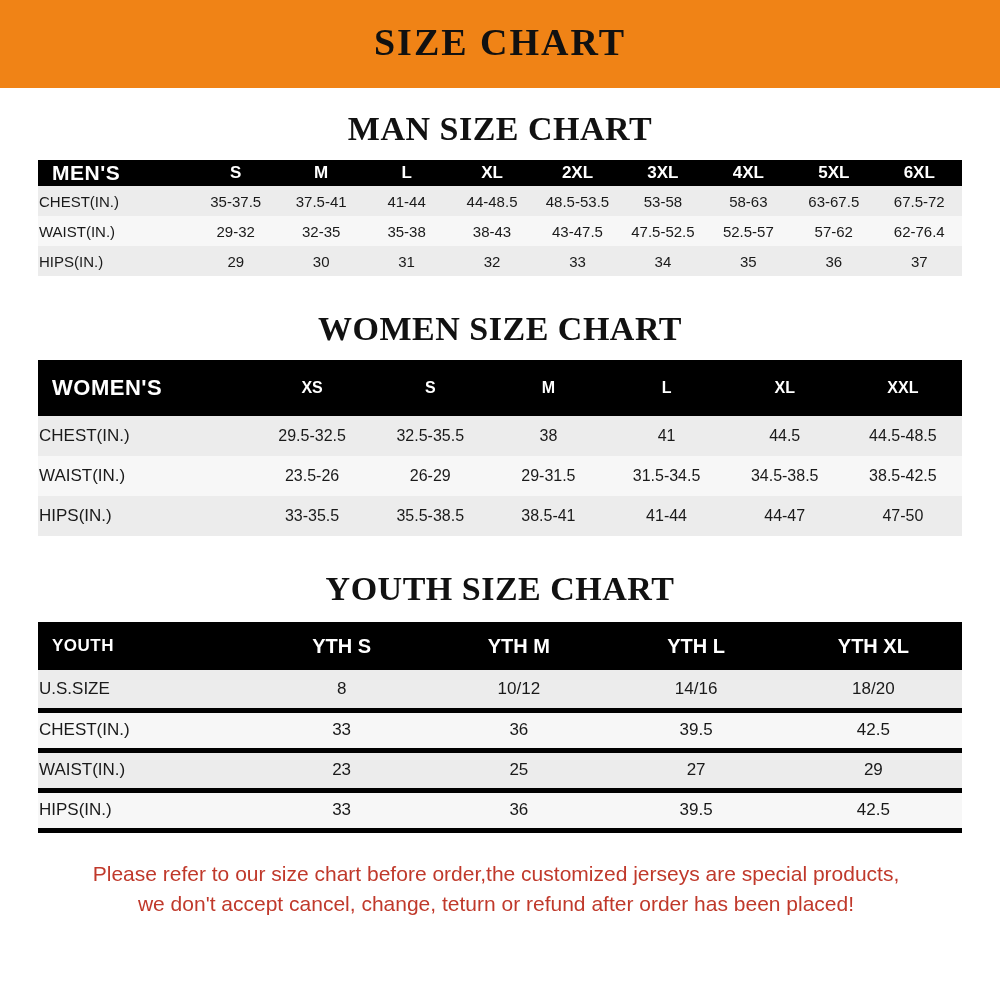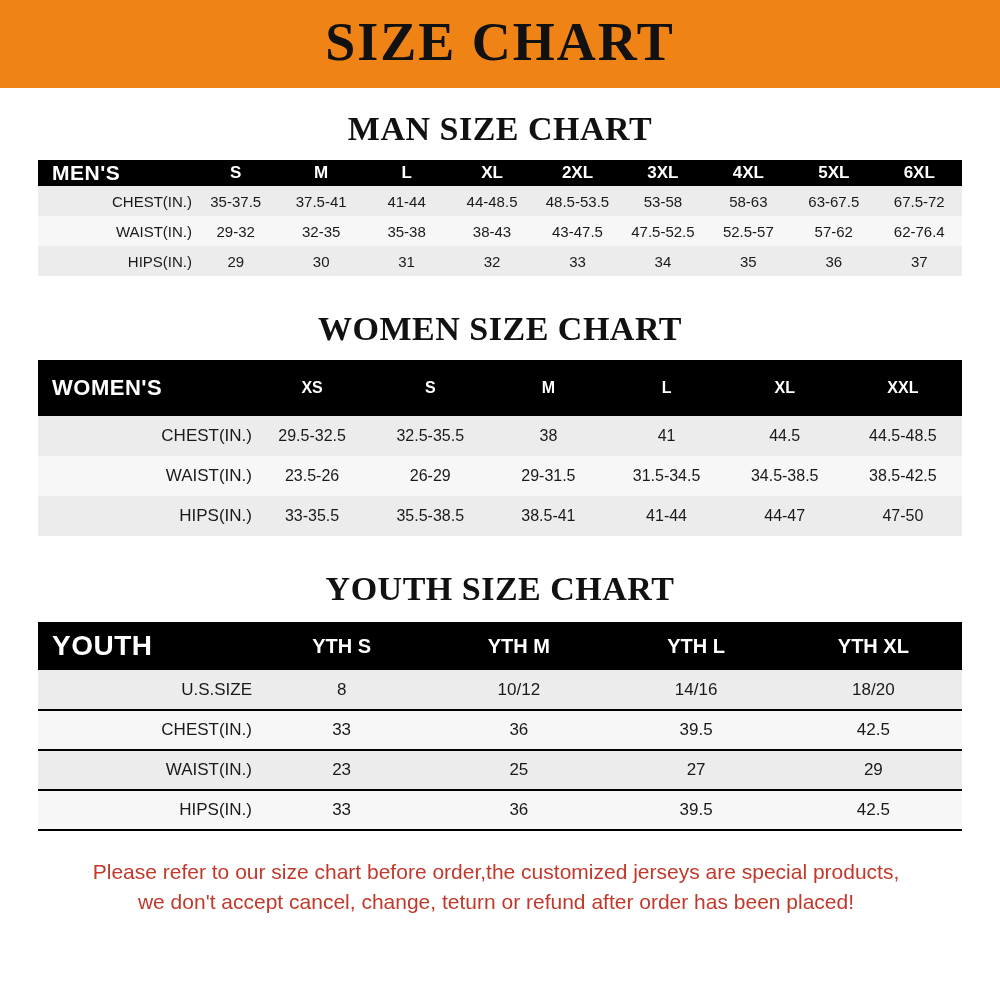--- a/index.html
+++ b/index.html
@@ -19,21 +19,21 @@
     width: 1000px;
     height: 88px;
     background: #F08316;
     display: flex;
     align-items: center;
     justify-content: center;
   }
   .banner-title {
     font-family: "Liberation Serif", serif;
     font-weight: bold;
-    font-size: 54px;
+    font-size: 38px;
     letter-spacing: 2px;
     color: #111111;
     line-height: 1;
     padding-bottom: 4px;
   }
   .section-title {
     text-align: center;
     font-family: "Liberation Serif", serif;
     font-weight: bold;
     font-size: 34px;
@@ -62,21 +62,21 @@
     font-size: 21px;
     letter-spacing: 0.5px;
     font-family: "Liberation Sans", sans-serif;
   }
   tbody td {
     text-align: center;
     font-size: 15px;
     color: #1a1a1a;
   }
   tbody td.rowlab {
-    text-align: right;
+    text-align: left;
     font-size: 15px;
     color: #1a1a1a;
   }
   tbody tr.odd td { background: #ececec; }
   tbody tr.even td { background: #f7f7f7; }
 
   
   #men-table thead th { height: 22px; }
   #men-table tbody td { height: 30px; }
   #men-table col.c0 { width: 155px; }
@@ -84,25 +84,25 @@
   
   #women-table thead th { height: 56px; }
   #women-table thead th.rowlab { font-size: 22px; }
   #women-table thead th { font-size: 16px; }
   #women-table tbody td { height: 40px; font-size: 16px; }
   #women-table tbody td.rowlab { font-size: 17px; }
   #women-table col.c0 { width: 215px; }
 
   
   #youth-table thead th { height: 48px; font-size: 20px; }
-  #youth-table thead th.rowlab { font-size: 28px; }
+  #youth-table thead th.rowlab { font-size: 17px; }
   #youth-table tbody td { height: 40px; font-size: 17px; }
   #youth-table tbody td.rowlab { font-size: 17px; }
   #youth-table col.c0 { width: 215px; }
-  #youth-table tbody tr td { border-bottom: 2px solid #000000; }
+  #youth-table tbody tr td { border-bottom: 5px solid #000000; }
 
   .footer {
     padding: 10px 34px 0 26px;
     color: #C0392B;
     font-size: 21px;
     line-height: 1.45;
     text-align: center;
   }
   .footer div { white-space: nowrap; }
   .sp-a { height: 22px; }

